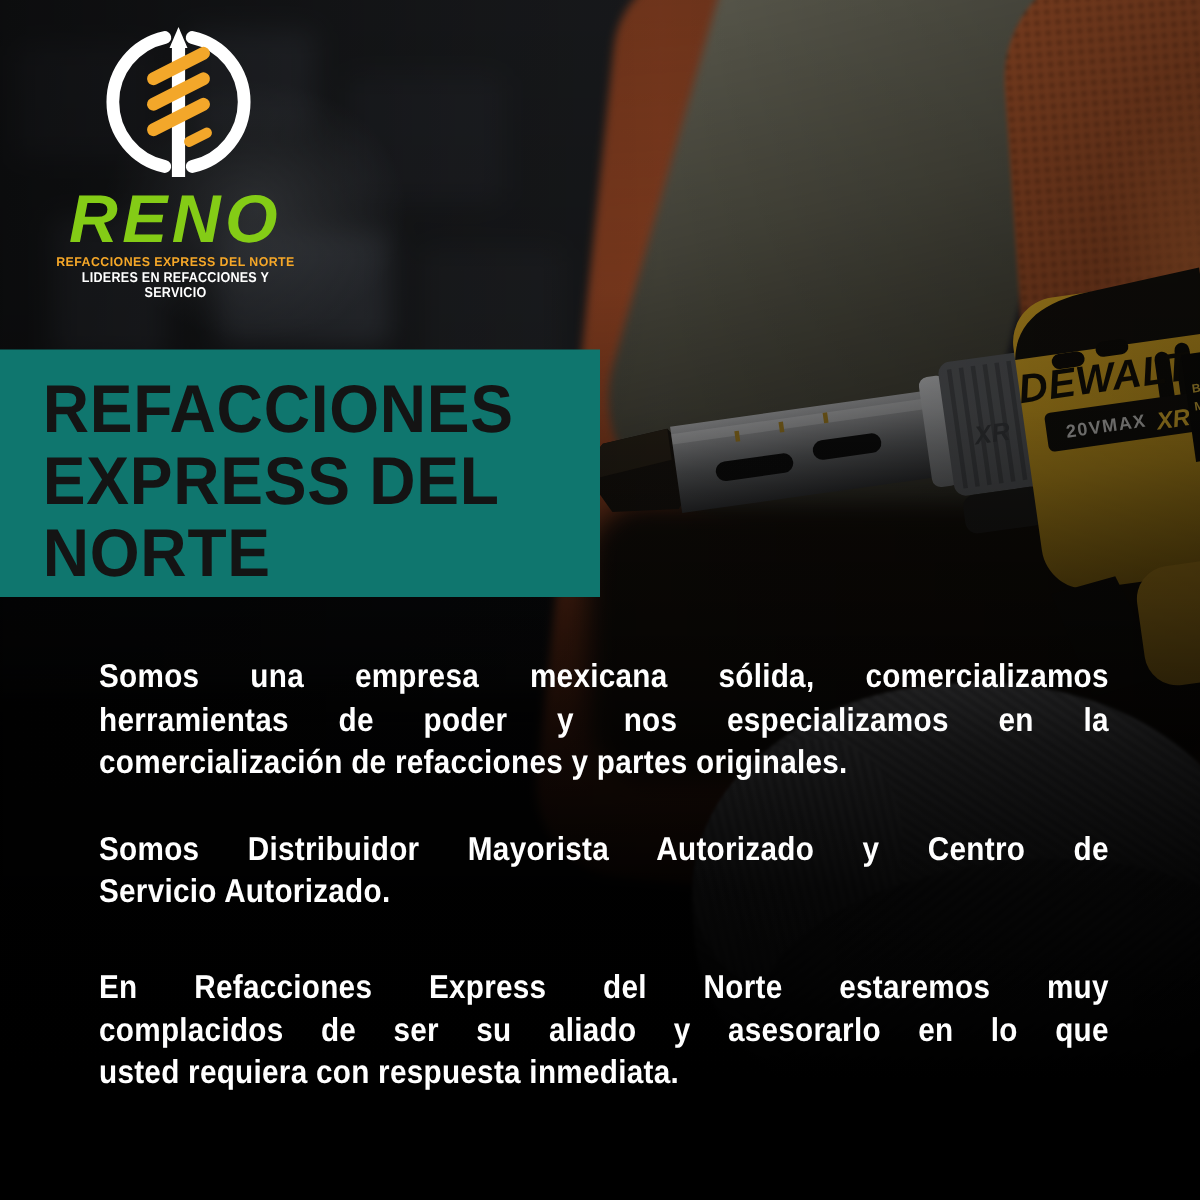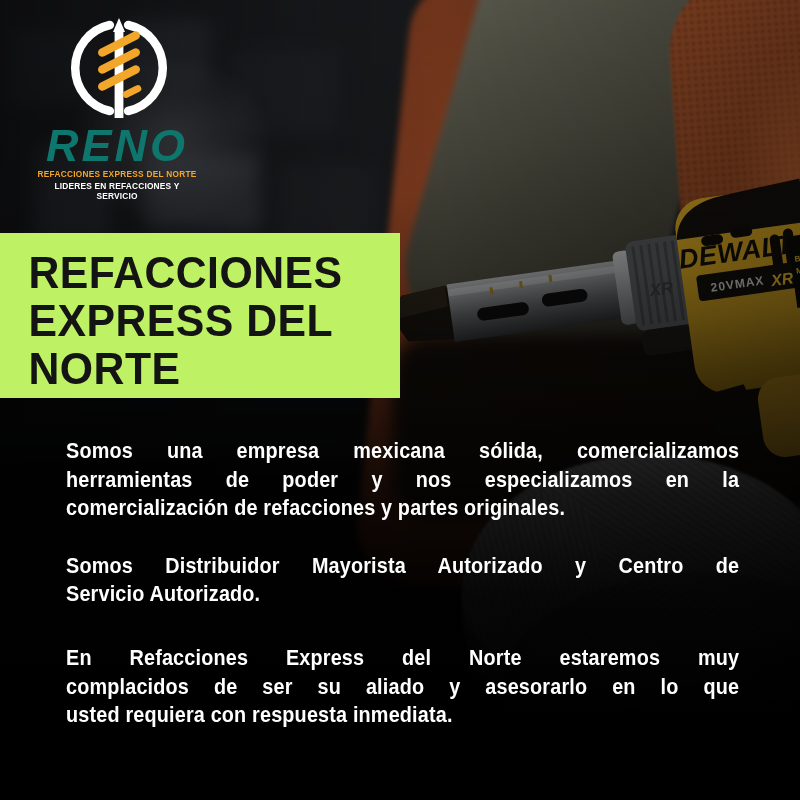--- a/index.html
+++ b/index.html
@@ -48,28 +48,28 @@
          background:repeating-linear-gradient(55deg,#808084 0 3px,#626266 3px 6px);}
   .overlay{inset:0;z-index:6;
      background:
        linear-gradient(90deg,rgba(0,0,0,.50),rgba(0,0,0,.15) 38%,rgba(0,0,0,.05) 55%,rgba(0,0,0,.28) 100%),
        linear-gradient(180deg,rgba(0,0,0,.18) 0%,rgba(0,0,0,.30) 34%,rgba(0,0,0,.55) 50%,
                        rgba(0,0,0,.78) 62%,rgba(0,0,0,.93) 74%,#000 90%);}
 
   
   .logo{position:absolute;left:31px;top:2px;width:172px;text-align:center;z-index:10;}
   .emblem{display:block;margin:16px auto 0;}
-  .logo-word{margin-top:7px;color:#0f766e;font-weight:bold;font-style:italic;
+  .logo-word{margin-top:7px;color:#84cc16;font-weight:bold;font-style:italic;
              font-size:45px;line-height:42px;letter-spacing:3px;}
   .tag1{margin-top:3px;color:#F5A728;font-weight:bold;font-size:8.5px;line-height:9px;
         letter-spacing:.3px;transform:scaleX(.97);}
   .tag2{margin-top:2px;color:#ffffff;font-weight:bold;font-size:9.5px;line-height:10px;
         letter-spacing:.2px;transform:scaleX(.88);}
 
-  .banner{position:absolute;left:0;top:233px;width:400px;height:165px;background:#bef264;z-index:10;}
+  .banner{position:absolute;left:0;top:233px;width:400px;height:165px;background:#0f766e;z-index:10;}
   .banner-title{margin:0;padding:16px 0 0 30px;width:420px;color:#141414;font-weight:bold;
                 font-size:45px;line-height:48px;letter-spacing:.5px;
                 transform:scaleX(.95);transform-origin:0 0;}
 
   .copy{position:absolute;left:66px;top:437px;width:748px;z-index:10;color:#ffffff;
         font-weight:bold;font-size:22px;line-height:28.6px;letter-spacing:.2px;
         transform:scaleX(.90);transform-origin:0 0;}
   .copy p{margin:0;}
   .copy p.gap1{margin-bottom:29px;}
   .copy p.gap2{margin-bottom:35px;}

